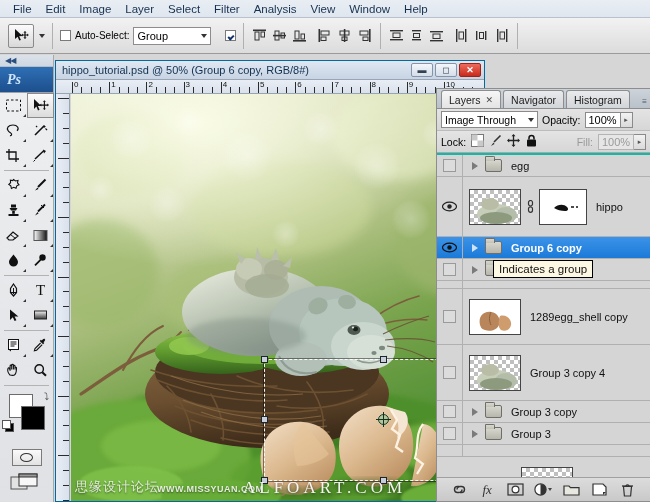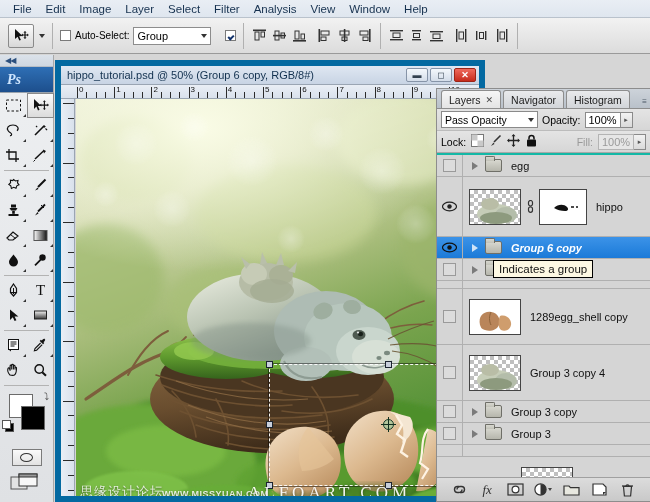--- a/index.html
+++ b/index.html
@@ -75,21 +75,21 @@
   .sw-def2 { position:absolute;left:5px;top:33px;width:9px;height:9px;background:#000;border:1px solid #555; }
   .qm-row, .sm-row { display:flex;align-items:center;justify-content:center;height:26px; }
   .qm-box { width:30px;height:17px;border:1px solid #7b7b7b;background:linear-gradient(#fafafa,#e2e2e2);
             display:flex;align-items:center;justify-content:center; }
   .qm-box .o { width:13px;height:9px;border:1.4px solid #333;border-radius:50%; }
   .sm-box { position:relative;width:34px;height:20px; }
 
   
   #docwin {
     position:absolute; left:55px; top:60px; width:430px; height:442px;
-    background:#d5d5d5; border:6px solid #0369a1;
+    background:#d5d5d5; border:1px solid #0369a1;
   }
   #doc-title {
     height:19px;background:linear-gradient(#dfe7f2,#c8d4e4);
     border-bottom:1px solid #9aa5b3; display:flex;align-items:center;
     padding-left:6px;font-size:11px;color:#12314f;
   }
   #doc-title .wbtns { margin-left:auto;display:flex;align-items:center;gap:2px;padding-right:3px; }
   .wbtn { width:22px;height:14px;border:1px solid #8694a8;background:linear-gradient(#f4f8fc,#d4dde9);
           display:flex;align-items:center;justify-content:center;font-size:9px;color:#33414f;border-radius:2px;}
   .wbtn.close { background:linear-gradient(#ef6a5c,#c62b1c); border-color:#9c2417;color:#fff;font-weight:bold; }
@@ -147,21 +147,21 @@
   .lp-num { width:36px;height:16px;background:#fff;border:1px solid #8a8a8a;
             display:flex;align-items:center;justify-content:center;font-size:11px; }
   .lp-num.dim { background:#e6e6e6;color:#9a9a9a;border-color:#b4b4b4; }
   .lp-spin { width:12px;height:16px;border:1px solid #8a8a8a;border-left:none;
              background:linear-gradient(#f2f2f2,#dadada);display:flex;align-items:center;justify-content:center;font-size:7px;color:#555; }
   #lp-lock { height:22px;display:flex;align-items:center;padding:0 4px;gap:5px;
              background:linear-gradient(#e4e4e4,#d6d6d6);border-bottom:1px solid #a8a8a8; }
 
   #lp-list { position:absolute;left:0;right:0;top:66px;bottom:24px;background:#d5d5d5;overflow:hidden; }
   .lrow { display:flex;align-items:center;border-bottom:1px solid #b0b0b0;background:#d5d5d5;position:relative; }
-  .lrow.sel { background:linear-gradient(#3c93e8,#1b7ad8);font-style:italic; }
+  .lrow.sel { background:linear-gradient(#3c93e8,#1b7ad8); }
   .lrow.sel .lname { color:#fff;font-weight:bold; }
   .eye-cell { width:26px;height:100%;display:flex;align-items:center;justify-content:center;
               border-right:1px solid #b0b0b0;align-self:stretch; }
   .eye-empty { width:13px;height:13px;border:1px solid #9a9a9a;background:#dcdcdc; }
   .thumb { width:52px;height:36px;border:1px solid #444;margin-left:6px;flex:none;position:relative;overflow:hidden;
            background-image:linear-gradient(45deg,#bfbfbf 25%,transparent 25%,transparent 75%,#bfbfbf 75%),
                             linear-gradient(45deg,#bfbfbf 25%,#fff 25%,#fff 75%,#bfbfbf 75%);
            background-size:8px 8px;background-position:0 0,4px 4px; }
   .thumb.solid { background:#fff;background-image:none; }
   .mask-thumb { width:48px;height:36px;border:1px solid #444;background:#fff;margin-left:3px;flex:none;position:relative; }
@@ -858,21 +858,21 @@
       <span>Navigator</span>
     </div>
     <div class="lp-tab">
       <span>Histogram</span>
     </div>
     <div class="lp-grip">≡</div>
   </div>
 
   <div id="lp-blend">
     <div class="lp-combo">
-      <span>Pass Opacity</span>
+      <span>Image Through</span>
       <span class="tiny-arrow"></span>
     </div>
     <div class="lp-lbl">Opacity:</div>
     <div style="display:flex">
       <div class="lp-num">100%</div>
       <div class="lp-spin">▸</div>
     </div>
   </div>
 
   <div id="lp-lock">

